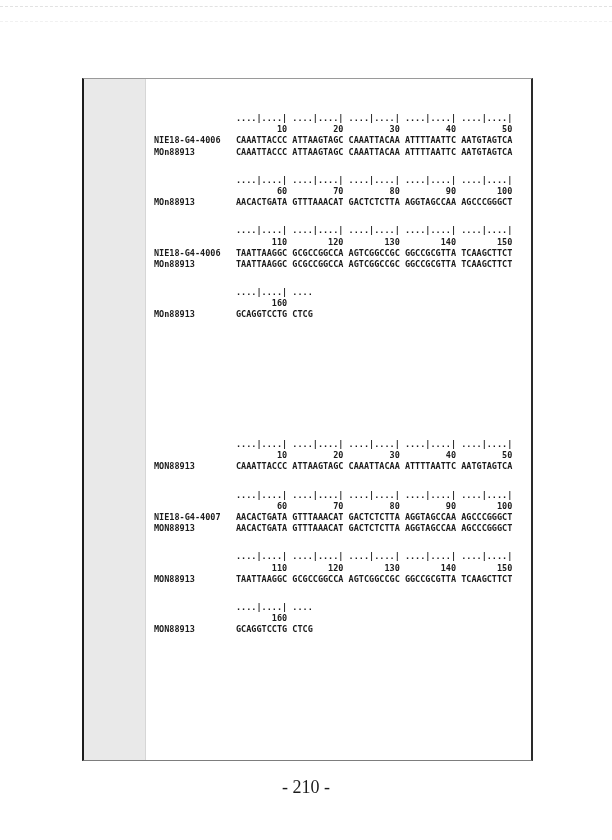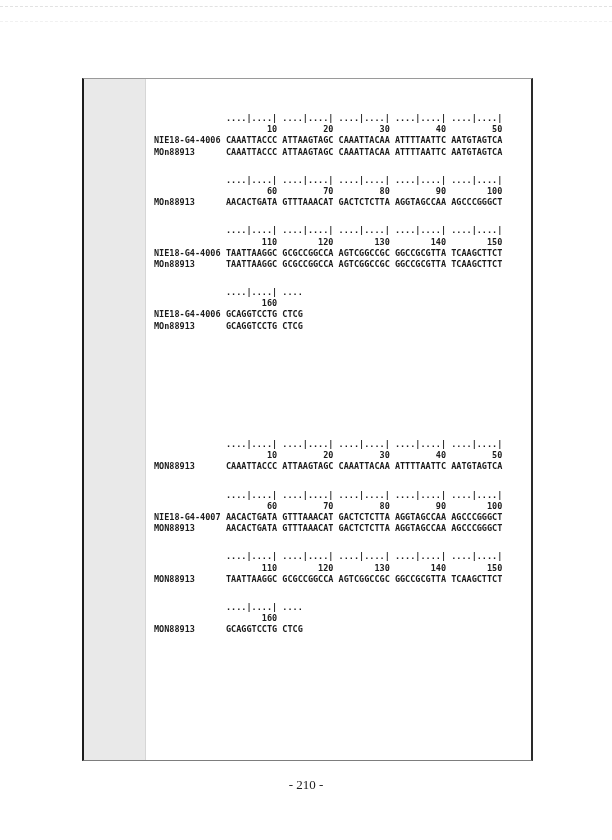--- a/index.html
+++ b/index.html
@@ -69,35 +69,35 @@
   .block {
     margin-bottom: 17px;
   }
   .row {
     height: 11.2px;
     line-height: 11.2px;
     white-space: pre;
   }
   .lbl {
     display: inline-block;
-    width: 72px;
+    width: 82px;
     white-space: pre;
     vertical-align: top;
   }
   .seq {
     white-space: pre;
   }
   .page-number {
     position: absolute;
     top: 777px;
     left: 0;
     width: 612px;
     text-align: center;
     font-family: "Liberation Serif", "DejaVu Serif", serif;
-    font-size: 13px;
+    font-size: 18px;
     color: #1b1b1b;
   }
 </style>
 </head>
 <body>
 
 <div class="page">
   <div class="top-rule"></div>
   <div class="top-rule2"></div>
 
@@ -118,21 +118,20 @@
           </div>
           <div class="block">
             <div class="row ruler"><span class="lbl"></span><span class="seq">....|....| ....|....| ....|....| ....|....| ....|....|</span></div>
             <div class="row nums"><span class="lbl"></span><span class="seq">       110        120        130        140        150</span></div>
             <div class="row qrow"><span class="lbl">NIE18-G4-4006</span><span class="seq">TAATTAAGGC GCGCCGGCCA AGTCGGCCGC GGCCGCGTTA TCAAGCTTCT</span></div>
             <div class="row srow"><span class="lbl">MOn88913</span><span class="seq">TAATTAAGGC GCGCCGGCCA AGTCGGCCGC GGCCGCGTTA TCAAGCTTCT</span></div>
           </div>
           <div class="block">
             <div class="row ruler"><span class="lbl"></span><span class="seq">....|....| ....</span></div>
             <div class="row nums"><span class="lbl"></span><span class="seq">       160</span></div>
-            <div class="row qrow"><span class="lbl">NIE18-G4-4006</span><span class="seq">GCAGGTCCTG CTCG</span></div>
             <div class="row srow"><span class="lbl">MOn88913</span><span class="seq">GCAGGTCCTG CTCG</span></div>
           </div>
         </div>
       <div class="aln-section aln-1">
           <div class="block">
             <div class="row ruler"><span class="lbl"></span><span class="seq">....|....| ....|....| ....|....| ....|....| ....|....|</span></div>
             <div class="row nums"><span class="lbl"></span><span class="seq">        10         20         30         40         50</span></div>
             <div class="row srow"><span class="lbl">MON88913</span><span class="seq">CAAATTACCC ATTAAGTAGC CAAATTACAA ATTTTAATTC AATGTAGTCA</span></div>
           </div>
           <div class="block">

